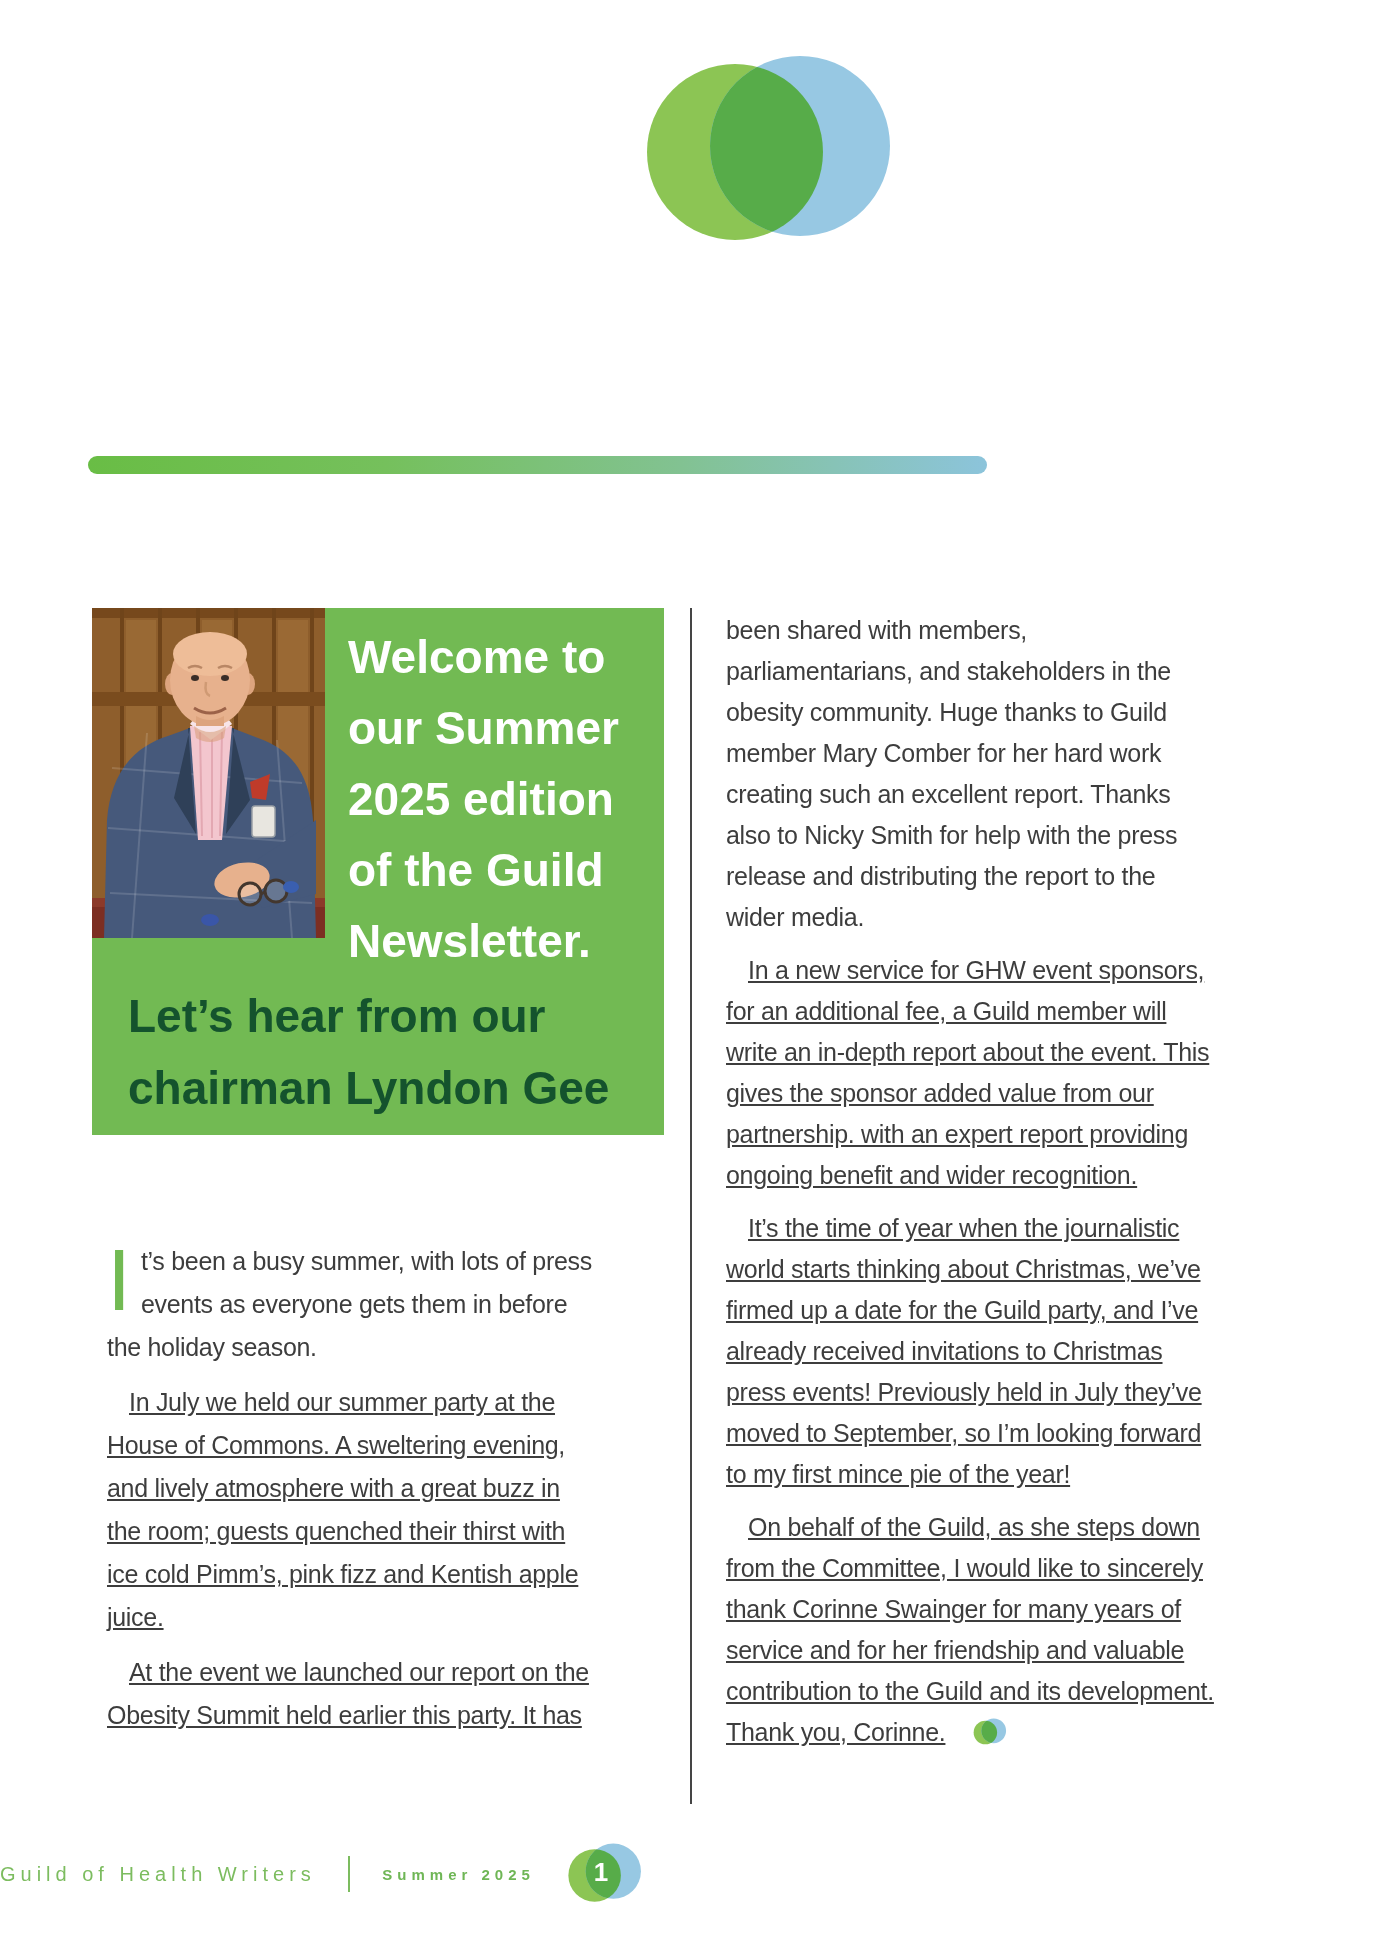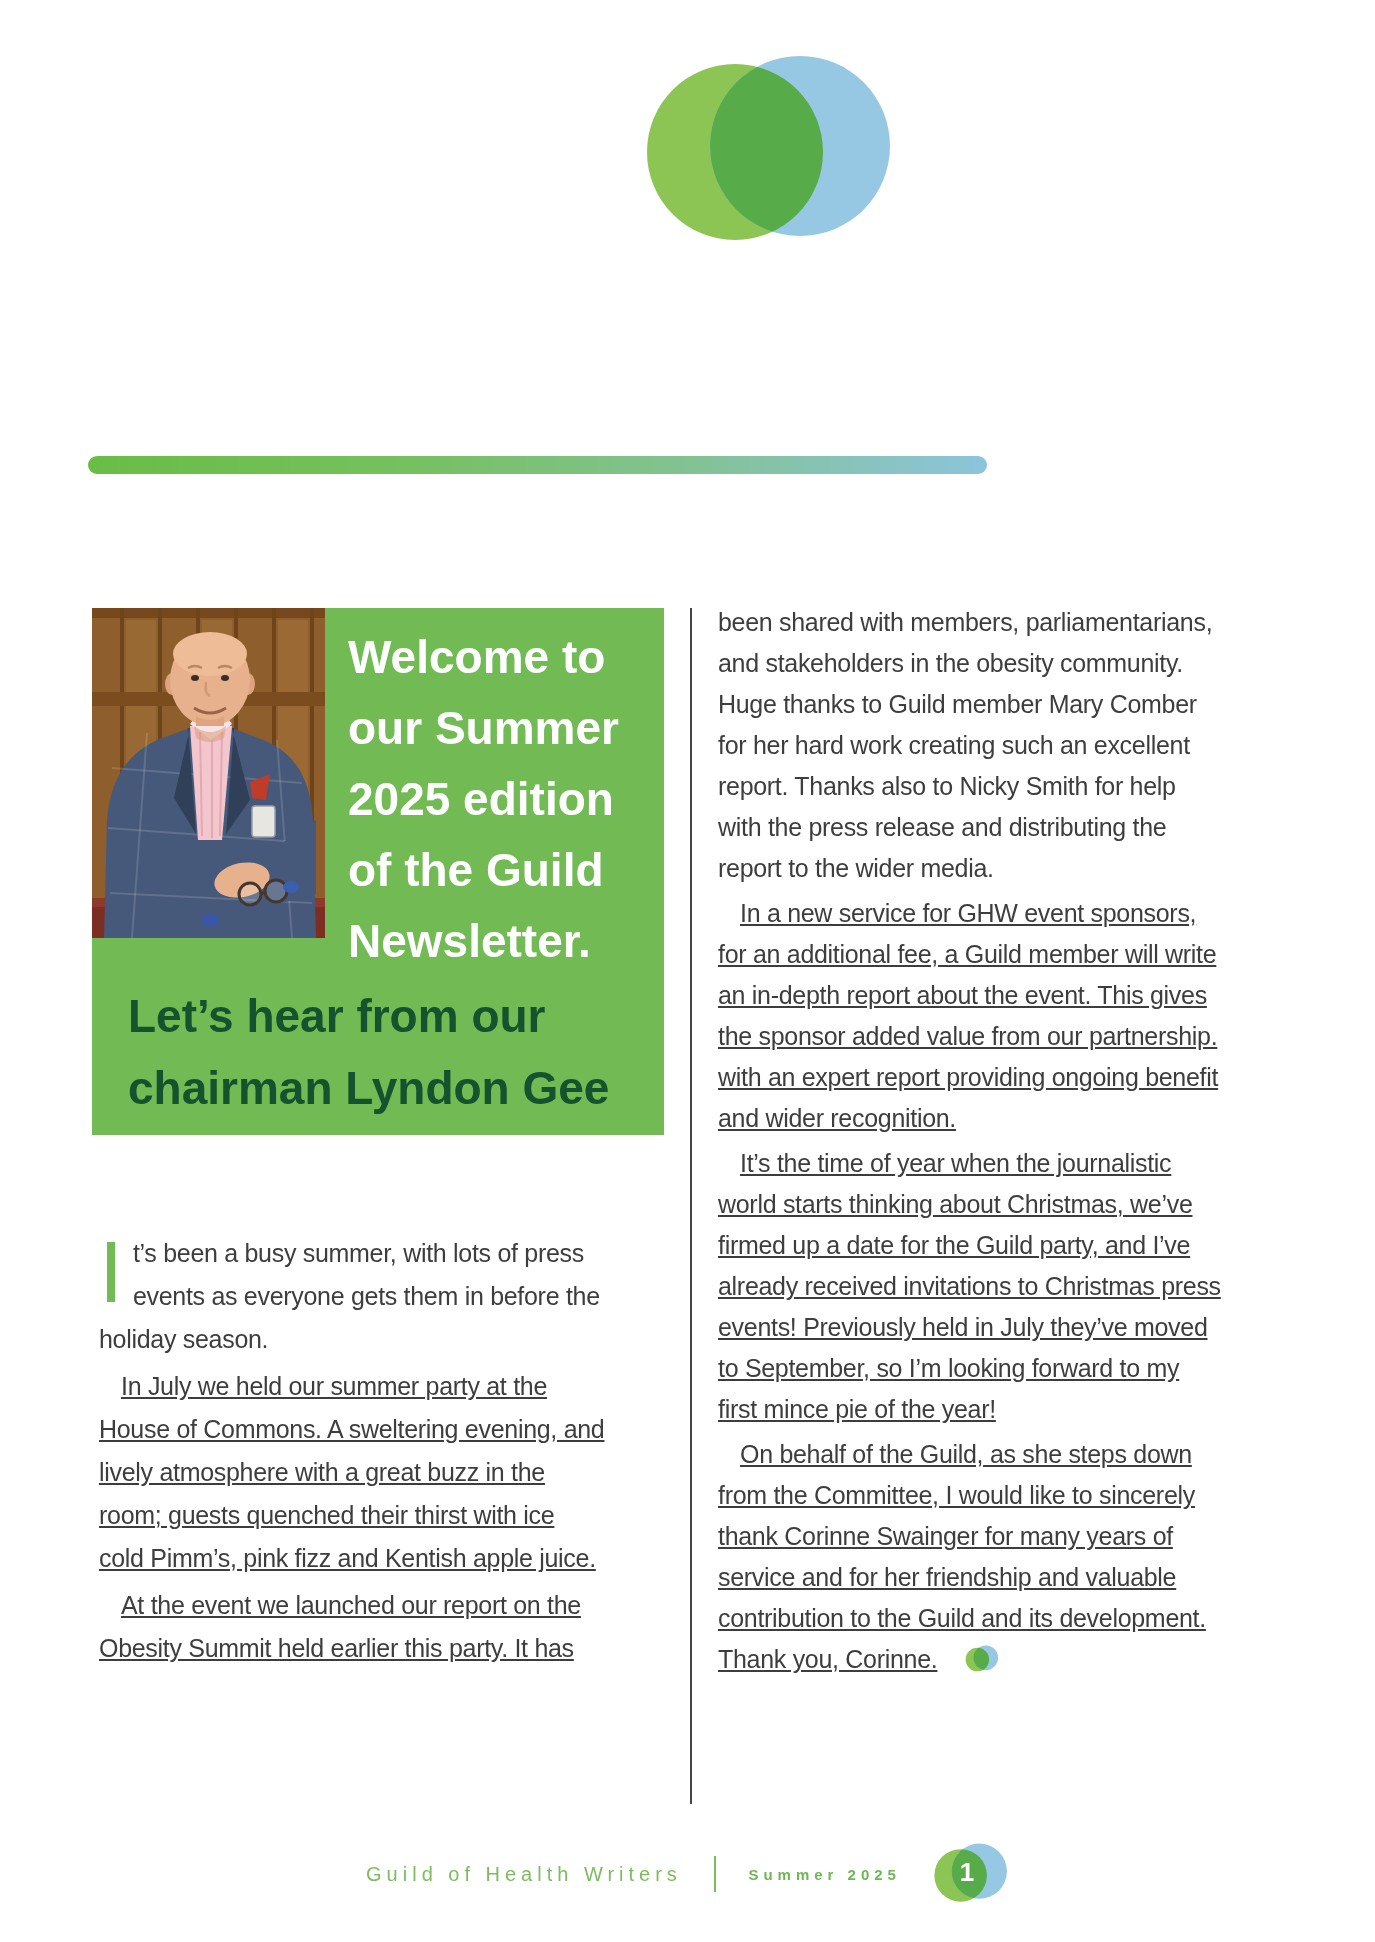--- a/index.html
+++ b/index.html
@@ -37,37 +37,37 @@
   .feature-subheadline{
     position:absolute;left:36px;top:372px;width:508px;
     font-weight:700;font-size:46px;line-height:72px;color:#14532d;
   }
   
   .column-divider{
     position:absolute;left:690px;top:608px;width:2px;height:1196px;
     background:#454545;
   }
   .body-col{position:absolute;width:514px;color:#3d3d3d;font-size:25px;letter-spacing:-0.3px;}
-  .body-col p{margin:4px;}
+  .body-col p{margin:12px;}
   .body-col p + p{text-indent:22px;text-decoration:underline;}
   .col-left{left:95px;top:1228px;line-height:43px;}
   .col-right{left:714px;top:598px;line-height:41px;}
   .col-left p:first-child::first-letter{
     color:#72BA53;
     float:left;
     font-size:87px;
     line-height:68px;
     margin:6px 10px 0 0;
     font-weight:400;
   }
   .end-mark{display:inline-block;vertical-align:-6px;margin-left:6px;line-height:0;}
   
   .footer{
     position:absolute;left:0;top:1836px;width:1375px;height:76px;
-    display:flex;align-items:center;justify-content:center;gap:32px;
+    display:flex;align-items:center;gap:32px;
   }
   .footer-org{
     font-size:20px;letter-spacing:5px;color:#7CBC5F;font-weight:400;white-space:nowrap;
   }
   .footer-sep{width:2.5px;height:36px;background:#7CBC5F;}
   .footer-issue{
     font-size:15px;letter-spacing:5px;color:#6FB656;font-weight:700;white-space:nowrap;
   }
   .page-badge{position:relative;width:76px;height:68px;}
   .page-badge svg{display:block;width:76px;height:68px;}

